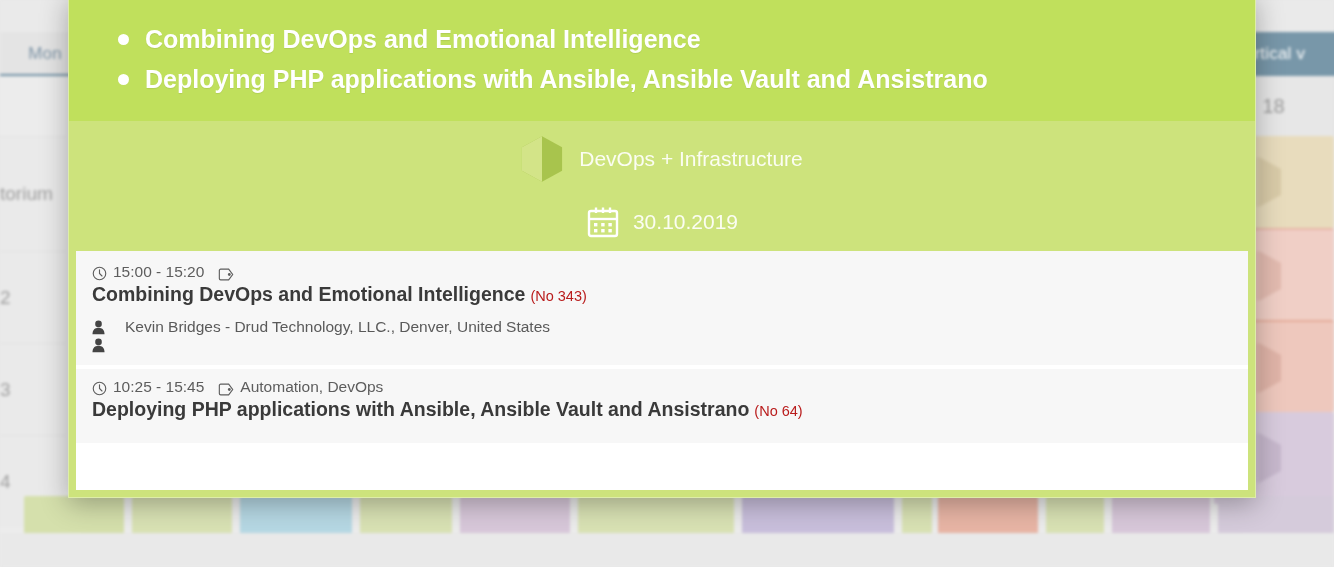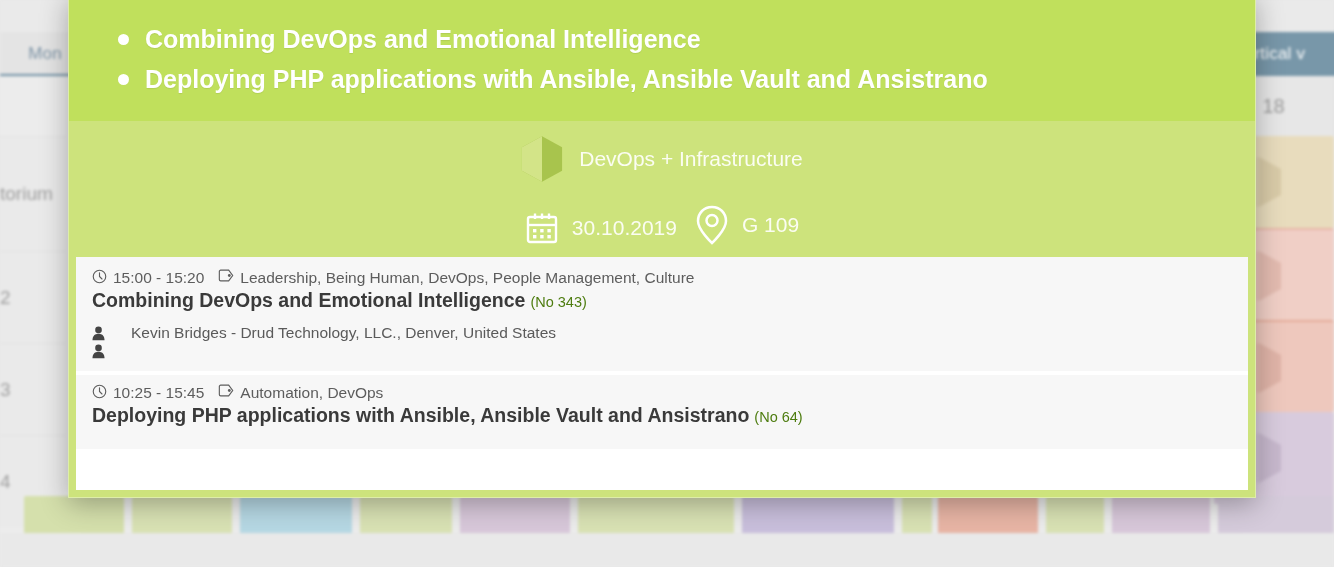--- a/index.html
+++ b/index.html
@@ -115,34 +115,34 @@
     display: flex; flex-direction: column;
     gap: 4px;
     overflow: hidden;
   }
   .session {
     background: #f7f7f7;
     padding: 9px 16px 12px 16px;
   }
   .session:first-child { padding-top: 12px; }
   .sess-top {
-    display: flex; align-items: flex-start; gap: 6px;
+    display: flex; align-items: flex-end; gap: 6px;
     font-size: 15.5px; color: #5d5d5d;
     margin-bottom: 2px; white-space: nowrap;
   }
   .sess-top .time { margin-right: 8px; }
   .sess-title {
     font-size: 19.5px; font-weight: bold; color: #3a3a3a;
     margin-bottom: 10px; white-space: nowrap;
   }
   .sess-title .no {
-    font-size: 14.5px; font-weight: normal; color: #4d7c0f; margin-left: 5px;
+    font-size: 14.5px; font-weight: normal; color: #b91c1c; margin-left: 5px;
   }
   .speaker {
-    display: flex; align-items: center; gap: 26px;
+    display: flex; align-items: center; gap: 20px;
     font-size: 15.5px; color: #5a5a5a; line-height: 22px;
     white-space: nowrap;
   }
   .icn { display: inline-flex; align-items: center; flex: 0 0 auto; }
 </style>
 </head>
 <body>
 
 <div id="bg">
 
@@ -263,29 +263,20 @@
               <rect x="8" y="24" width="3.4" height="3.4"></rect>
                 <rect x="15.2" y="24" width="3.4" height="3.4"></rect>
                 <rect x="22.4" y="24" width="3.4" height="3.4"></rect>
             </g>
           </svg>
         </span>
         <span class="txt">30.10.2019</span>
       </div>
 
 
-      <div class="meta-item">
-        <span class="icn">
-          <svg width="34" height="40" viewBox="0 0 34 40">
-            <path d="M17 2 C25 2 31 8 31 16 C31 25 17 38 17 38 C17 38 3 25 3 16 C3 8 9 2 17 2 Z" fill="none" stroke="#ffffff" stroke-width="2.5"></path>
-            <circle cx="17" cy="15.5" r="5.5" fill="none" stroke="#ffffff" stroke-width="2.5"></circle>
-          </svg>
-        </span>
-        <span class="txt">G 109</span>
-      </div>
 
     </div>
   </div>
 
   <div id="sessions">
 
     <div class="session">
       <div class="sess-top">
         <span class="icn">
           <svg width="15" height="15" viewBox="0 0 24 24">
@@ -293,21 +284,20 @@
             <path d="M12 6 L12 12 L16 16" fill="none" stroke="#5d5d5d" stroke-width="1.8" stroke-linecap="round"></path>
           </svg>
         </span>
         <span class="time">15:00 - 15:20</span>
         <span class="icn">
           <svg width="16" height="13" viewBox="0 0 24 18">
             <path d="M2 3 A2 2 0 0 1 4 1 L16 1 L22 9 L16 17 L4 17 A2 2 0 0 1 2 15 Z" fill="none" stroke="#5d5d5d" stroke-width="1.7"></path>
             <circle cx="17" cy="9" r="2.1" fill="#5d5d5d"></circle>
           </svg>
         </span>
-        <span>Leadership, Being Human, DevOps, People Management, Culture</span>
       </div>
       <div class="sess-title">
         <span>Combining DevOps and Emotional Intelligence</span><span class="no">(No 343)</span>
       </div>
       <div class="speaker">
         <span class="icn">
           <svg width="13" height="15" viewBox="0 0 16 18">
             <circle cx="8" cy="4.6" r="4.1" fill="#444444"></circle>
             <path d="M0.6 17.4 C0.6 11.8 3.8 9.4 8 9.4 C12.2 9.4 15.4 11.8 15.4 17.4 Z" fill="#444444"></path>
           </svg>

